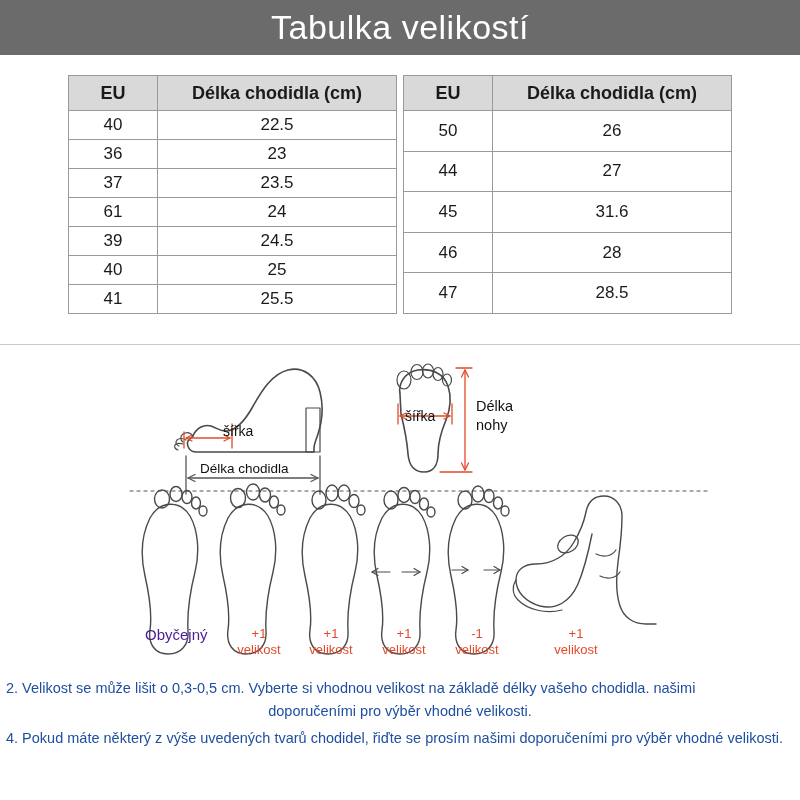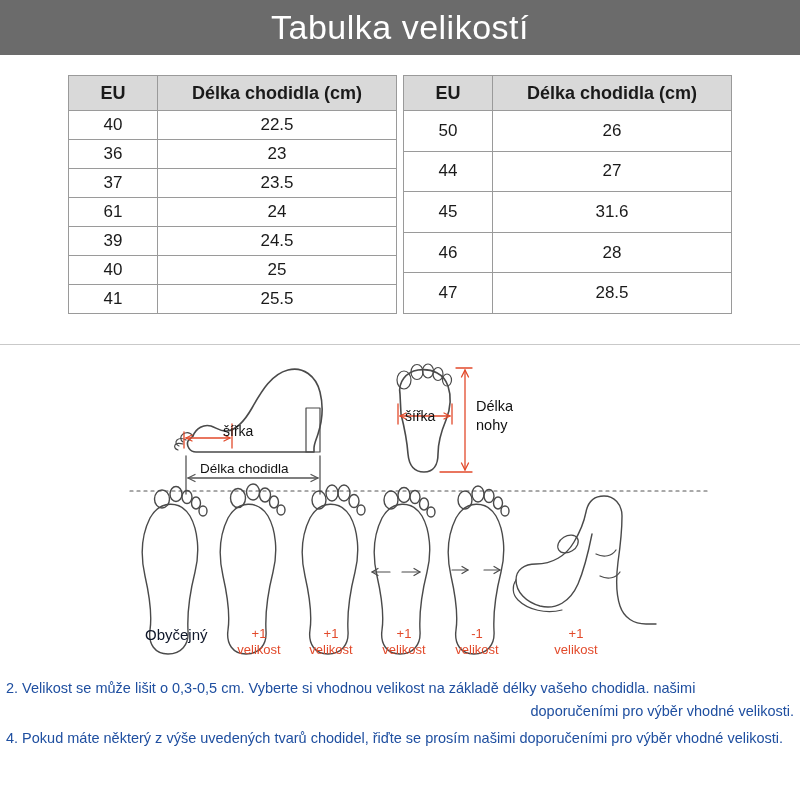--- a/index.html
+++ b/index.html
@@ -98,21 +98,21 @@
     font-size: 14.5px;
     color: #1f4fa0;
     line-height: 1.45;
     margin: 0 0 6px 0;
   }
   .note.indent2 {
     margin-top: -4px;
   }
   .note-sub {
     display: block;
-    text-align: right;
+    text-align: center;
     margin-top: -2px;
   }
 </style>
 </head>
 <body>
 
 <div class="page">
 
   <div class="header">
     <div class="header-title">Tabulka velikostí</div>
@@ -325,21 +325,21 @@
       <text x="223" y="88" font-family="Liberation Sans, sans-serif" font-size="14" fill="#111">šířka</text>
       <text x="200" y="125" font-family="Liberation Sans, sans-serif" font-size="13.5" fill="#111">Délka chodidla</text>
       <text x="405" y="73" font-family="Liberation Sans, sans-serif" font-size="14" fill="#111">šířka</text>
       <text x="476" y="63" font-family="Liberation Sans, sans-serif" font-size="14.5" fill="#111">Délka</text>
       <text x="476" y="82" font-family="Liberation Sans, sans-serif" font-size="14.5" fill="#111">nohy</text>
 
       <text x="150" y="296" font-family="Liberation Sans, sans-serif" font-size="15" fill="#111" style="display:none"></text>
     </svg>
 
     <div style="position:absolute; left:0; top:0; width:800px; height:330px; pointer-events:none;">
-      <div style="position:absolute; left:145px; top:278px; width:120px; text-align:left; font-size:15px; color:#0f172a;">Obyčejný</div>
+      <div style="position:absolute; left:145px; top:278px; width:120px; text-align:left; font-size:15px; color:#4c1d95;">Obyčejný</div>
 
       <div style="position:absolute; left:228px; top:278px; width:62px; text-align:center; font-size:13px; color:#e24a2b;">+1</div>
       <div style="position:absolute; left:218px; top:294px; width:82px; text-align:center; font-size:13px; color:#e24a2b;">velikost</div>
 
       <div style="position:absolute; left:300px; top:278px; width:62px; text-align:center; font-size:13px; color:#e24a2b;">+1</div>
       <div style="position:absolute; left:290px; top:294px; width:82px; text-align:center; font-size:13px; color:#e24a2b;">velikost</div>
 
       <div style="position:absolute; left:373px; top:278px; width:62px; text-align:center; font-size:13px; color:#e24a2b;">+1</div>
       <div style="position:absolute; left:363px; top:294px; width:82px; text-align:center; font-size:13px; color:#e24a2b;">velikost</div>
 

